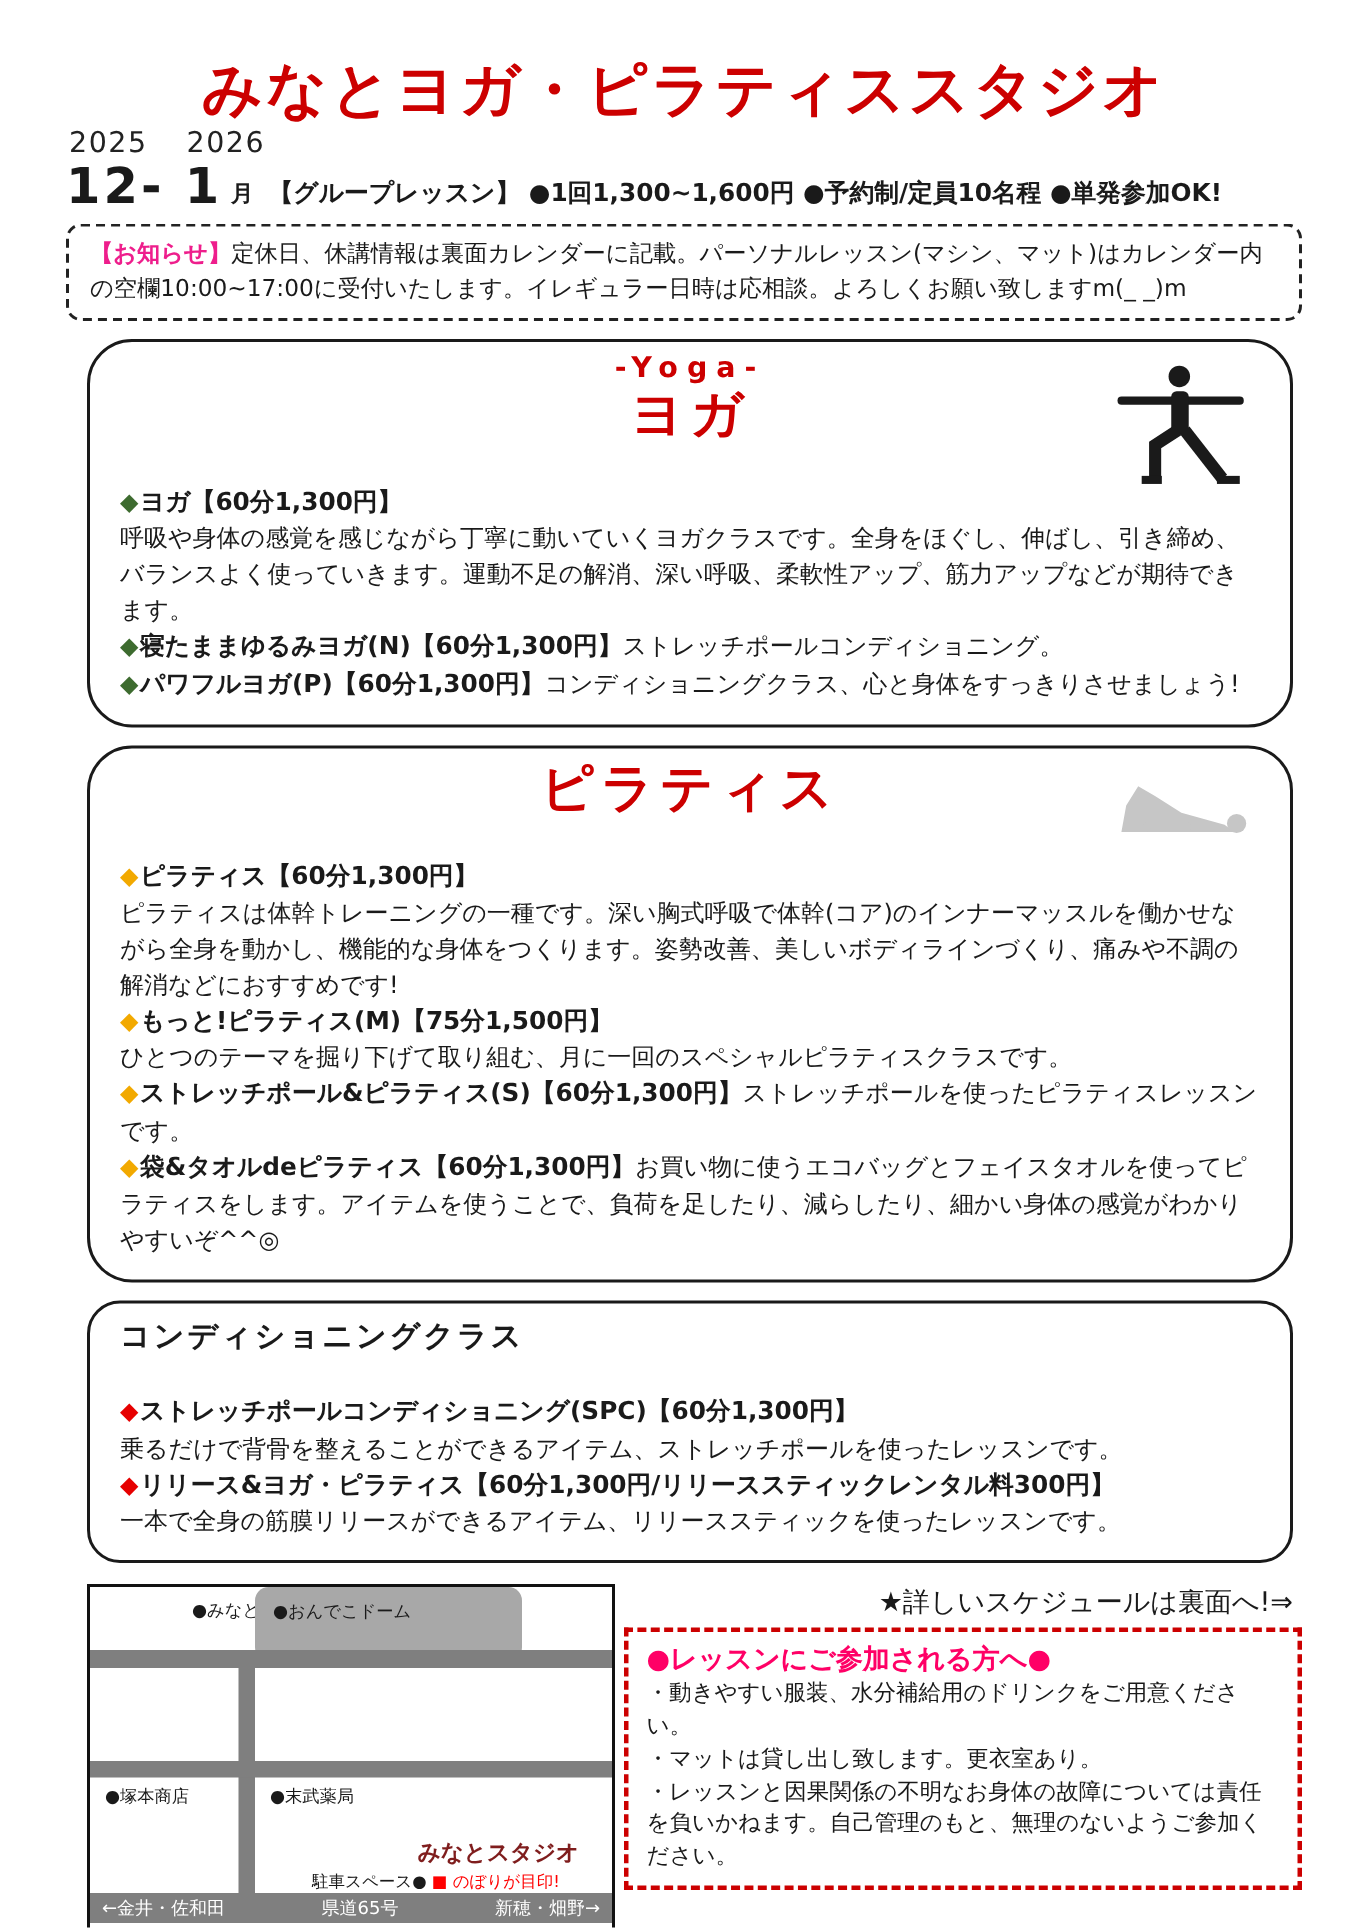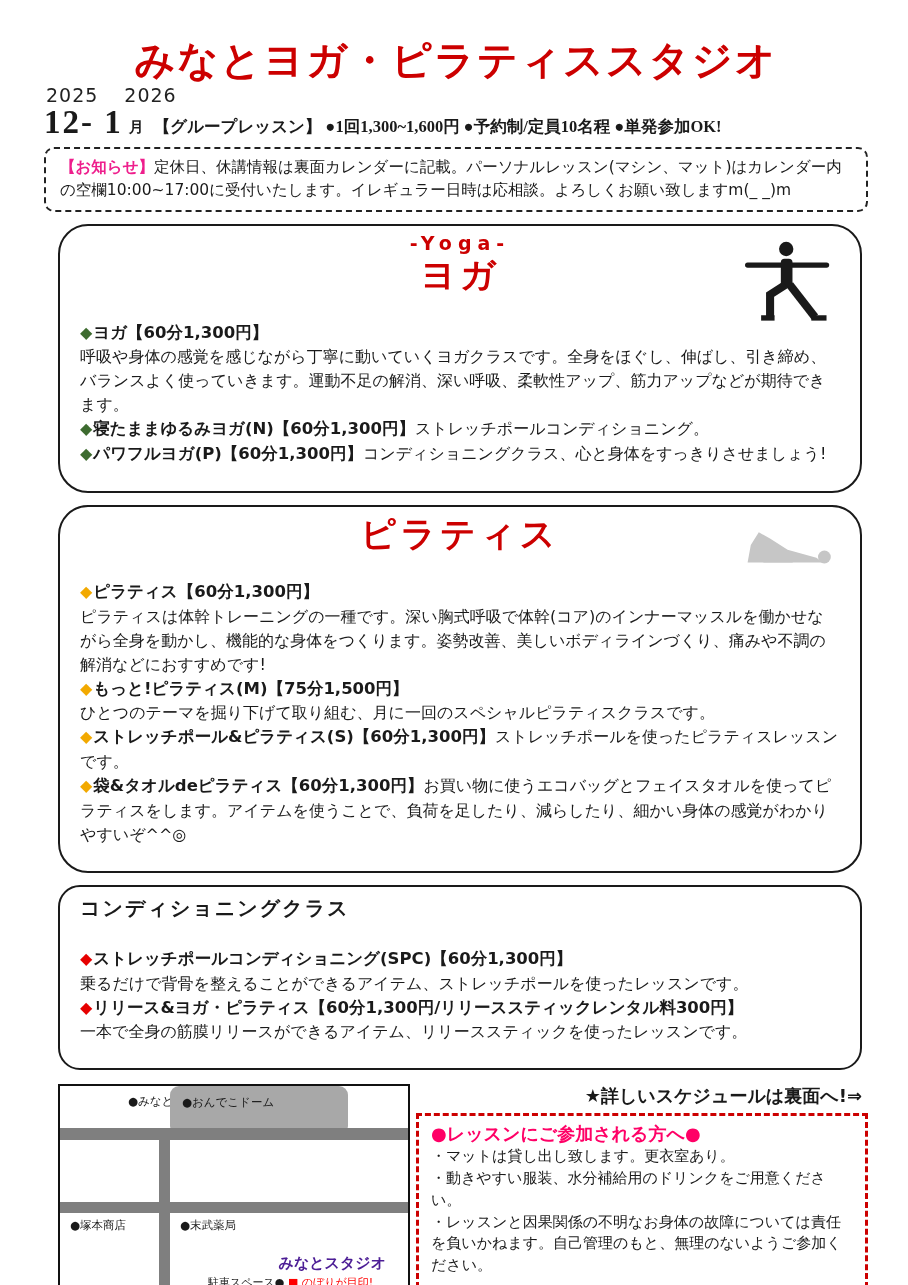--- a/index.html
+++ b/index.html
@@ -3,31 +3,31 @@
 <meta charset="utf-8">
 <style>
   * { margin:0; padding:0; box-sizing:border-box; }
   body { width:908px; height:1285px; background:#ffffff; font-family:"DejaVu Sans","Liberation Sans",sans-serif; color:#1a1a1a; }
   .page { width:908px; height:1285px; padding:38px 40px 16px 44px; position:relative; overflow:hidden; }
 
   
   .title { text-align:center; color:#cc0000; font-size:40px; font-weight:bold; letter-spacing:2px; line-height:1.1; }
   .date-block { margin-top:2px; }
   .years { font-size:19px; letter-spacing:1px; display:flex; gap:26px; padding-left:2px; color:#222; }
-  .month-row { display:flex; align-items:flex-end; gap:6px; margin-top:-2px;font-family:Liberation Serif, serif; }
+  .month-row { display:flex; align-items:flex-end; gap:6px; margin-top:-2px; }
   .months { font-size:33px; font-weight:bold; letter-spacing:2px; }
   .unit { font-size:15px; font-weight:bold; padding-bottom:4px; }
   .lesson-info { font-size:16.5px; font-weight:bold; padding-bottom:3px; margin-left:4px; }
 
   
   .notice { border:2px dashed #222; border-radius:10px; margin-top:6px; padding:7px 14px; font-size:15.5px; line-height:1.5; font-weight:500; }
   .notice .nlabel { color:#ee1e8c; font-weight:bold; }
 
   
-  .card { border:2.5px solid #1a1a1a; border-radius:30px; margin:12px 6px 0 14px; padding:6px 20px 24px 20px; position:relative; }
+  .card { border:2.5px solid #1a1a1a; border-radius:30px; margin:12px 6px 0 14px; padding:6px 20px 14px 20px; position:relative; }
   .card-tag { text-align:center; color:#cc0000; font-weight:bold; font-size:19px; letter-spacing:6px; }
   .card-title { text-align:center; color:#cc0000; font-weight:bold; font-size:35px; letter-spacing:4px; line-height:1.2; }
   .card-icon { position:absolute; top:14px; right:26px; }
   .items { margin-top:25px; }
   .item { font-size:16px; line-height:1.5; }
   .item b { font-size:16.5px; }
   .dm { font-weight:bold; margin-right:1px; }
   .yoga .dm { color:#3d6b2f; }
   .pilates .dm { color:#f2a900; }
   .conditioning .dm { color:#e60000; }
@@ -42,26 +42,26 @@
   .right-col { flex:1; position:relative; }
 
   
   .map { position:relative; width:352px; height:272px; border:2px solid #111; background:#fff; overflow:hidden; font-size:11.5px; }
   .map .lbl { position:absolute; white-space:nowrap; }
   .m-dome { position:absolute; left:110px; top:0; width:178px; height:49px; background:#a8a8a8; border-radius:9px; padding:9px 0 0 12px; }
   .m-road-h1 { position:absolute; left:0; right:0; top:42px; height:12px; background:#7f7f7f; }
   .m-road-v  { position:absolute; left:99px; top:54px; width:11px; height:150px; background:#7f7f7f; }
   .m-road-h2 { position:absolute; left:0; right:0; top:116px; height:11px; background:#7f7f7f; }
   .m-road-h3 { position:absolute; left:0; right:0; top:204px; height:20px; background:#7f7f7f; color:#fff; display:flex; justify-content:space-between; align-items:center; padding:0 8px; font-size:12px; }
-  .m-studio { position:absolute; right:22px; top:168px; color:#4c1d95; font-weight:bold; font-size:15px; }
+  .m-studio { position:absolute; right:22px; top:168px; color:#7f1d1d; font-weight:bold; font-size:15px; }
   .m-parking { position:absolute; left:148px; top:189px; font-size:11px; }
   .m-parking .red { color:#ff0000; }
 
   
-  .schedule-note { text-align:right; font-size:18px; font-weight:bold; padding-right:6px; }
+  .schedule-note { text-align:right; font-size:18px; font-weight:normal; padding-right:6px; }
   .participants { border:3.5px dashed #cc0000; margin-top:5px; padding:6px 10px 8px 12px; }
   .p-title { color:#ff0066; font-weight:bold; font-size:18px; }
   .p-item { font-size:15px; line-height:1.45; font-weight:500; }
 </style>
 </head>
 <body>
 
 <div class="page">
 
   <h1 class="title">みなとヨガ・ピラティススタジオ</h1>
@@ -172,21 +172,21 @@
 
       </div>
 
     </div>
 
     <div class="right-col">
       <div class="schedule-note">★詳しいスケジュールは裏面へ!⇒</div>
 
       <div class="participants">
         <div class="p-title">●レッスンにご参加される方へ●</div>
+        <div class="p-item">・動きやすい服装、水分補給用のドリンクをご用意ください。</div>
         <div class="p-item">・マットは貸し出し致します。更衣室あり。</div>
-        <div class="p-item">・動きやすい服装、水分補給用のドリンクをご用意ください。</div>
         <div class="p-item">・レッスンと因果関係の不明なお身体の故障については責任を負いかねます。自己管理のもと、無理のないようご参加ください。</div>
       </div>
 
     </div>
   </div>
 
 </div>
 
 </body></html>

